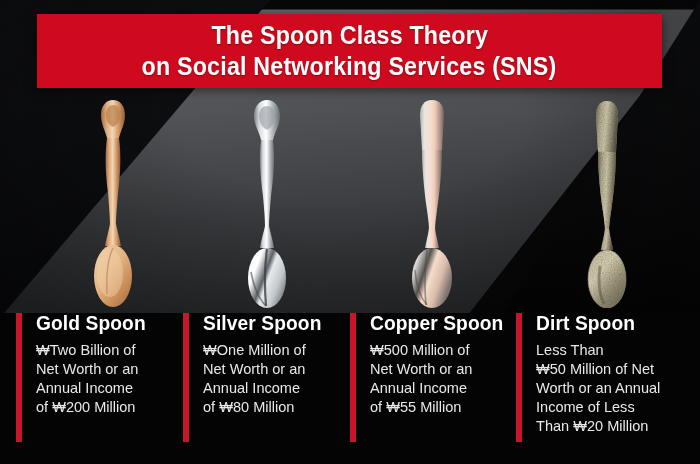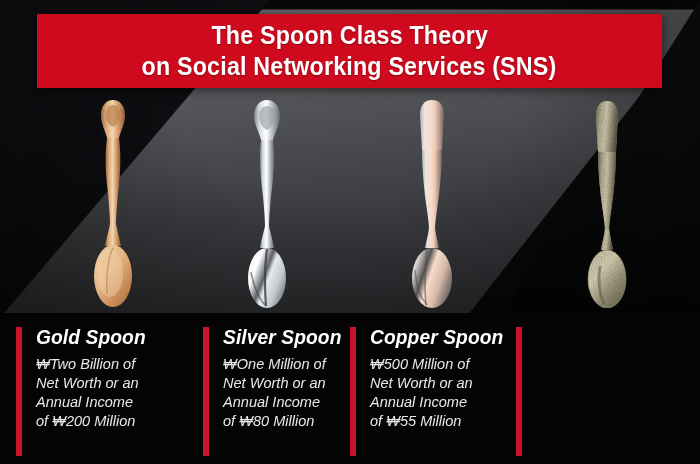--- a/index.html
+++ b/index.html
@@ -102,23 +102,22 @@
     height: 151px;
     background: #040404;
   }
   .cards {
     position: absolute;
     left: 0; top: 0;
     width: 700px; height: 151px;
   }
   .card {
     position: absolute;
-    top: 14px;
+    top: 0;
     height: 130px;
-    font-style: italic;
   }
   .card-bar {
     position: absolute;
     left: 0;
     top: 0;
     width: 6px;
     height: 129px;
     background: #c9152a;
   }
   .card-body {
@@ -144,21 +143,21 @@
     font-weight: normal;
     font-size: 15px;
     line-height: 19px;
     transform: scaleX(0.97);
     transform-origin: left top;
     white-space: pre-line;
   }
 
   
   .card-0 { left: 16px;  width: 160px; }
-  .card-1 { left: 183px; width: 160px; margin-left: 20px; }
+  .card-1 { left: 183px; width: 160px; }
   .card-2 { left: 350px; width: 160px; padding-left: 15px; }
   .card-3 { left: 516px; width: 175px; }
 </style>
 </head>
 <body>
 
 <div id="infographic">
 
   <div class="bg-base"></div>
   <div class="bg-grey"></div>
@@ -329,18 +328,26 @@
           <div class="card-title">Copper Spoon</div>
           <div class="card-desc">₩500 Million of
 Net Worth or an
 Annual Income
 of ₩55 Million</div>
         </div>
       </div>
 
       <div class="card card-3">
         <div class="card-bar"></div>
+        <div class="card-body">
+          <div class="card-title">Dirt Spoon</div>
+          <div class="card-desc">Less Than
+₩50 Million of Net
+Worth or an Annual
+Income of Less
+Than ₩20 Million</div>
+        </div>
       </div>
 
     </div>
   </div>
 
 </div>
 
 </body></html>

